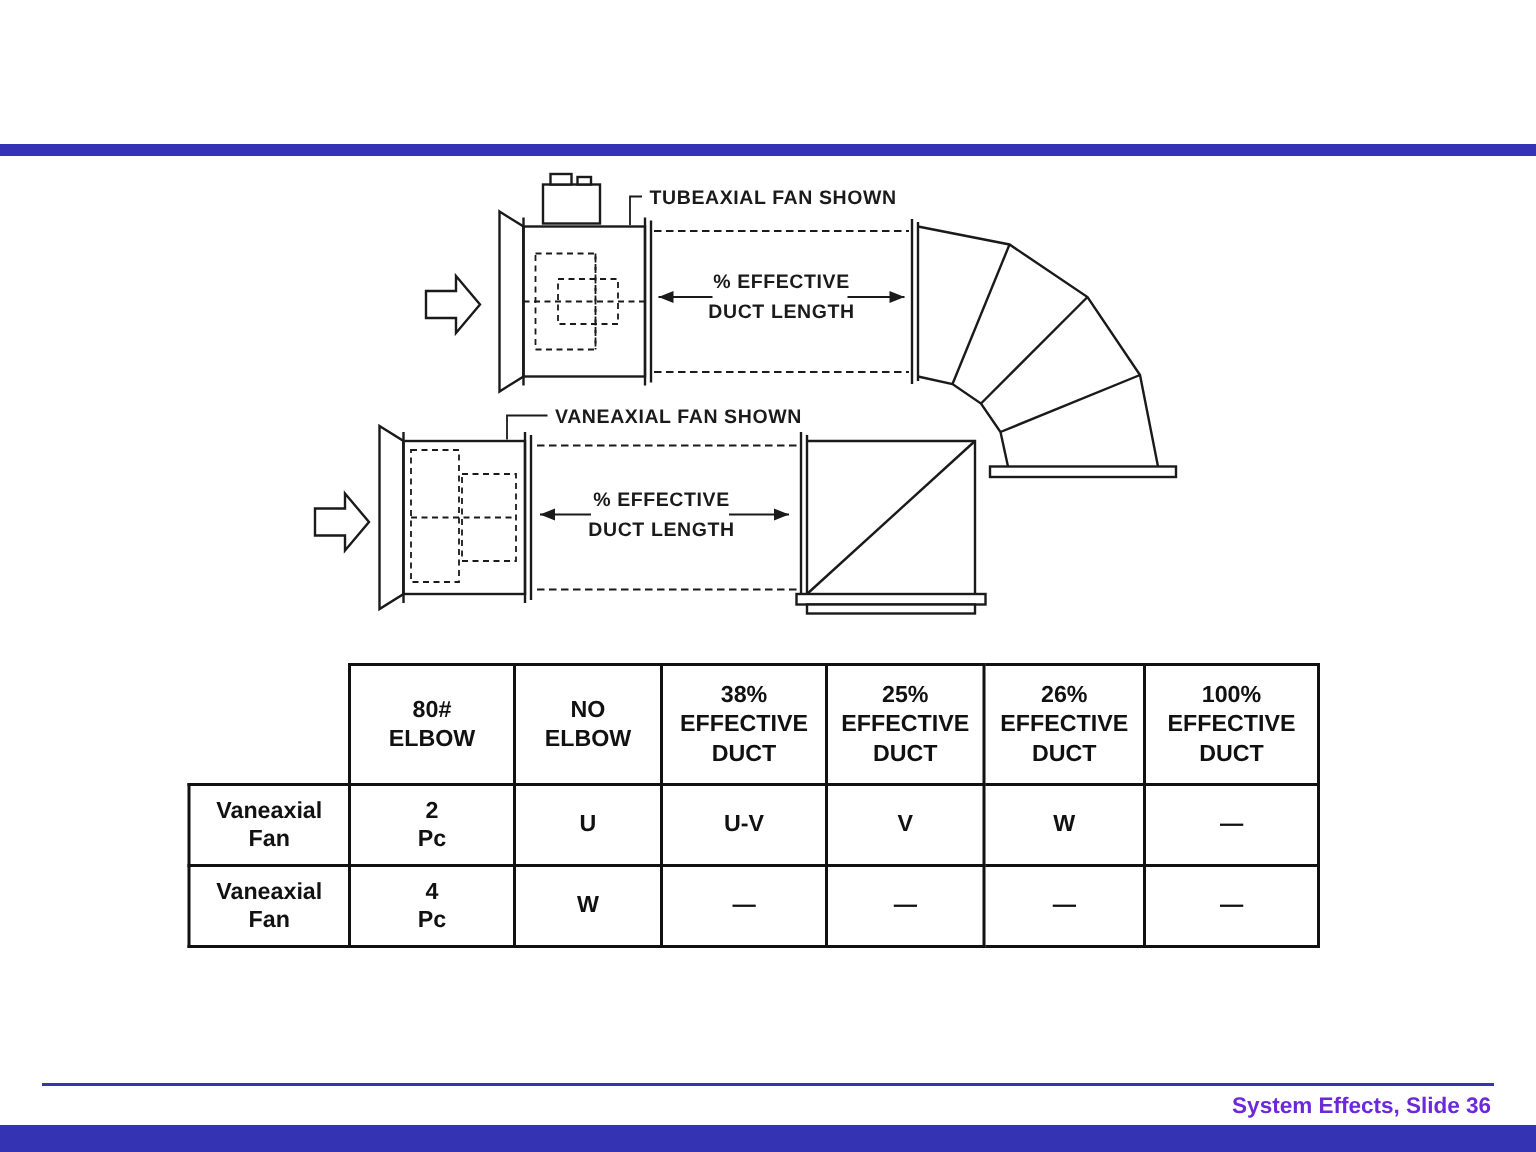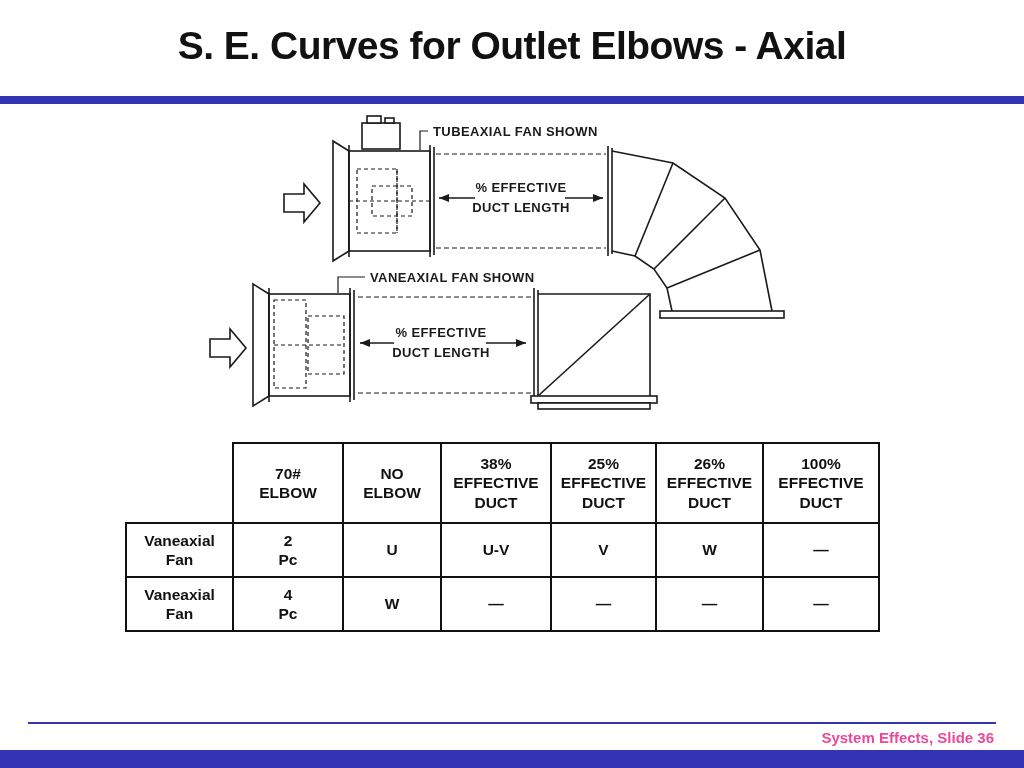--- a/index.html
+++ b/index.html
@@ -43,33 +43,32 @@
   .se-table thead th { height:80px; }
   .se-table tbody th, .se-table tbody td { height:54px; }
   .se-table .blank { border:none; background:transparent; }
 
   .footer-rule {
     position:absolute; left:28px; right:28px; top:722px; height:2px;
     background:var(--accent);
   }
   .footer-text {
     position:absolute; right:30px; top:729px;
-    font-size:15px; font-weight:bold; color:#ec4899;
+    font-size:15px; font-weight:bold; color:#6d28d9;
   }
   .bottom-bar {
     position:absolute; left:0; right:0; bottom:0; height:18px;
     background:var(--accent);
   }
 </style>
 </head>
 <body style="--accent: #3333b3;">
 
 <div class="slide">
 
-  <h1 class="slide-title">S. E. Curves for Outlet Elbows - Axial</h1>
   <div class="title-bar"></div>
 
   <svg class="diagram-layer" width="1024" height="768" viewBox="0 0 1024 768">
 
     <g fill="none" stroke="#1a1a1a" stroke-width="1.6">
 
       <path fill="#fff" d="M284 194 L304 194 L304 184 L320 203 L304 222 L304 212 L284 212 Z"></path>
 
       <path d="M333 141 L349 151 L349 251 L333 261 Z"></path>
       <rect fill="#fff" x="349" y="151" width="81" height="100"></rect>
@@ -169,21 +168,21 @@
         <col style="width:110px">
         <col style="width:98px">
       <col style="width:110px">
         <col style="width:105px">
         <col style="width:107px">
       <col style="width:116px">
     </colgroup>
     <thead>
       <tr>
         <th class="blank"></th>
-        <th>70#
+        <th>80#
 ELBOW</th>
         <th>NO
 ELBOW</th>
         <th>38%
 EFFECTIVE
 DUCT</th>
         <th>25%
 EFFECTIVE
 DUCT</th>
         <th>26%

